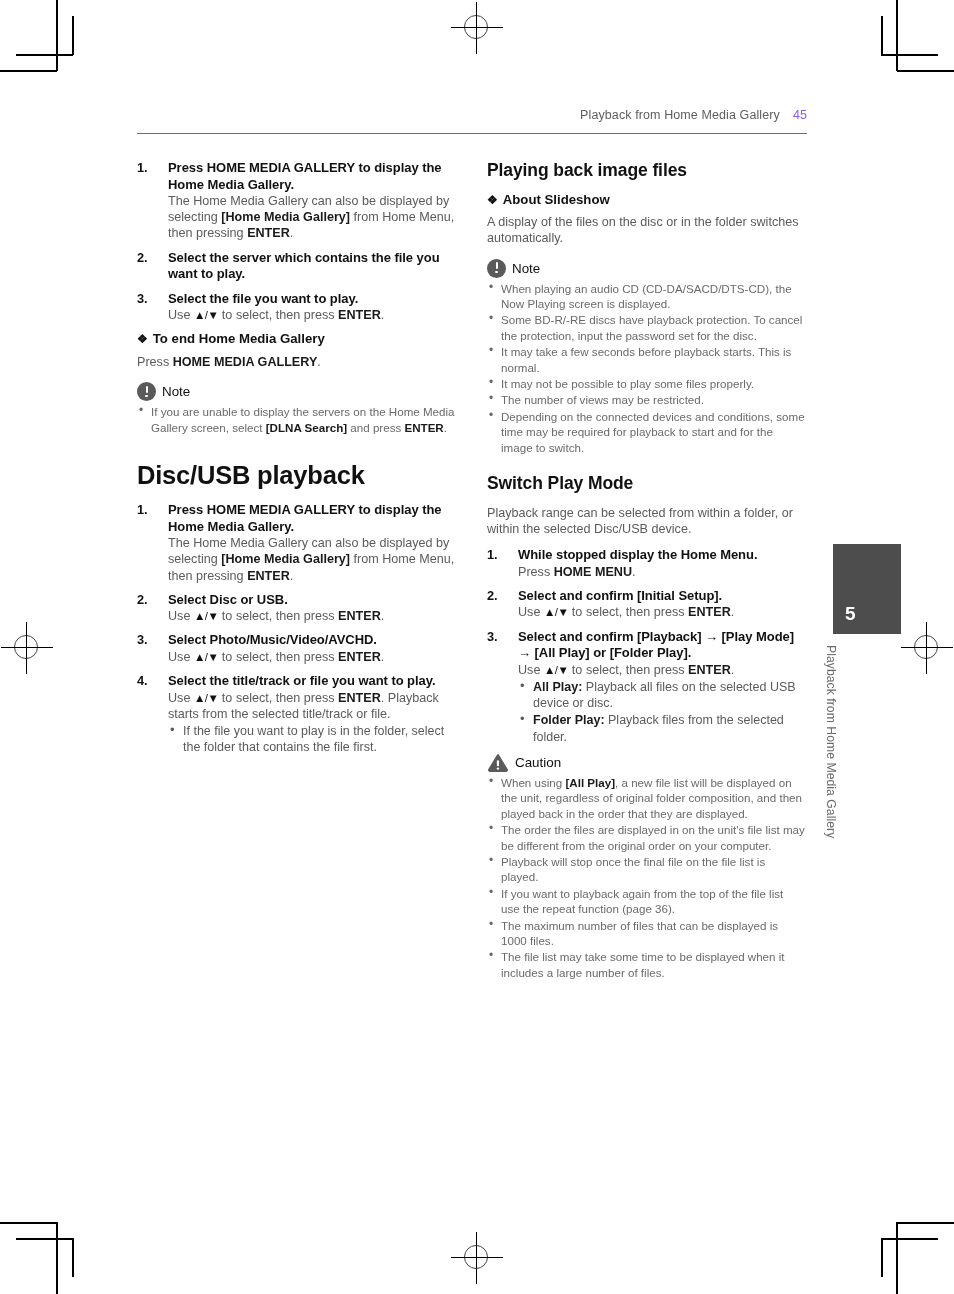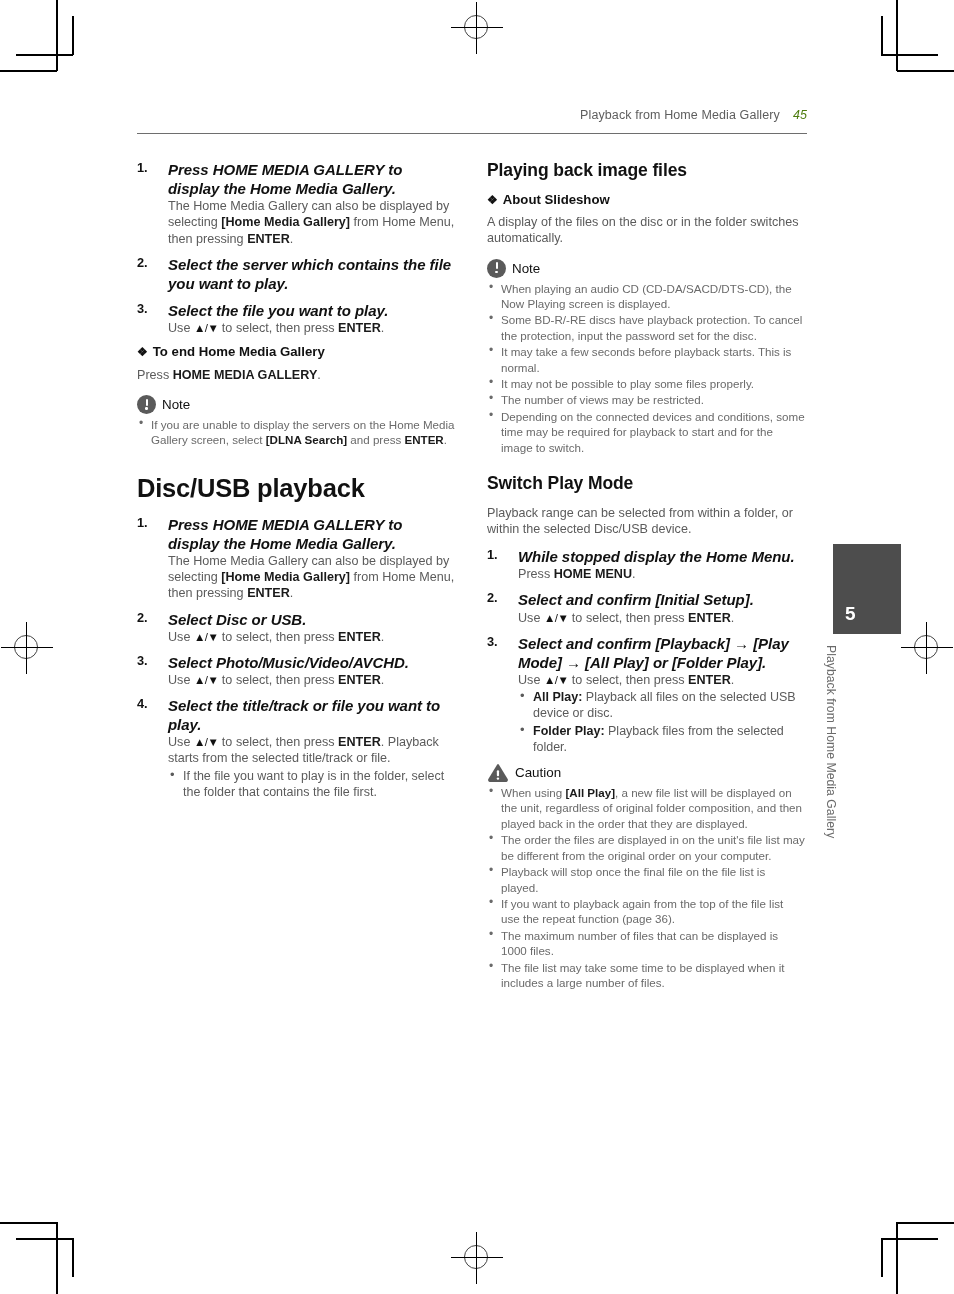--- a/index.html
+++ b/index.html
@@ -46,25 +46,24 @@
   .header {
     position: absolute;
     left: 137px; top: 108px;
     width: 670px;
     text-align: right;
     font-size: 12.5px;
     color: #5e5e5e;
     letter-spacing: 0.1px;
   }
   .header .pagenum {
-    color: #4d7c0f;
+    color: #8b5cf6;
     font-weight: 400;
     margin-left: 13px;
     font-size: 12.5px;
-    font-style: italic;
   }
   .header-rule {
     position: absolute;
     left: 137px; top: 133px;
     width: 670px; height: 1px;
     background: #6e6e6e;
   }
 
   .col {
     position: absolute;
@@ -126,27 +125,26 @@
     margin-bottom: 8px;
   }
   ol.steps > li .num {
     position: absolute;
     left: 0; top: 0;
     font-size: 12.8px;
     font-weight: bold;
     color: #111;
   }
   ol.steps > li .stitle {
-    font-size: 15px;
+    font-size: 13px;
     font-weight: bold;
     color: #111;
     line-height: 1.27;
     display: block;
     letter-spacing: -0.05px;
-    font-style: italic;
   }
   ol.steps > li .sbody {
     font-size: 12.6px;
     color: #5b5b5b;
     line-height: 1.29;
     display: block;
   }
   ol.steps > li .sbody b { color: #1a1a1a; font-weight: bold; }
 
   

